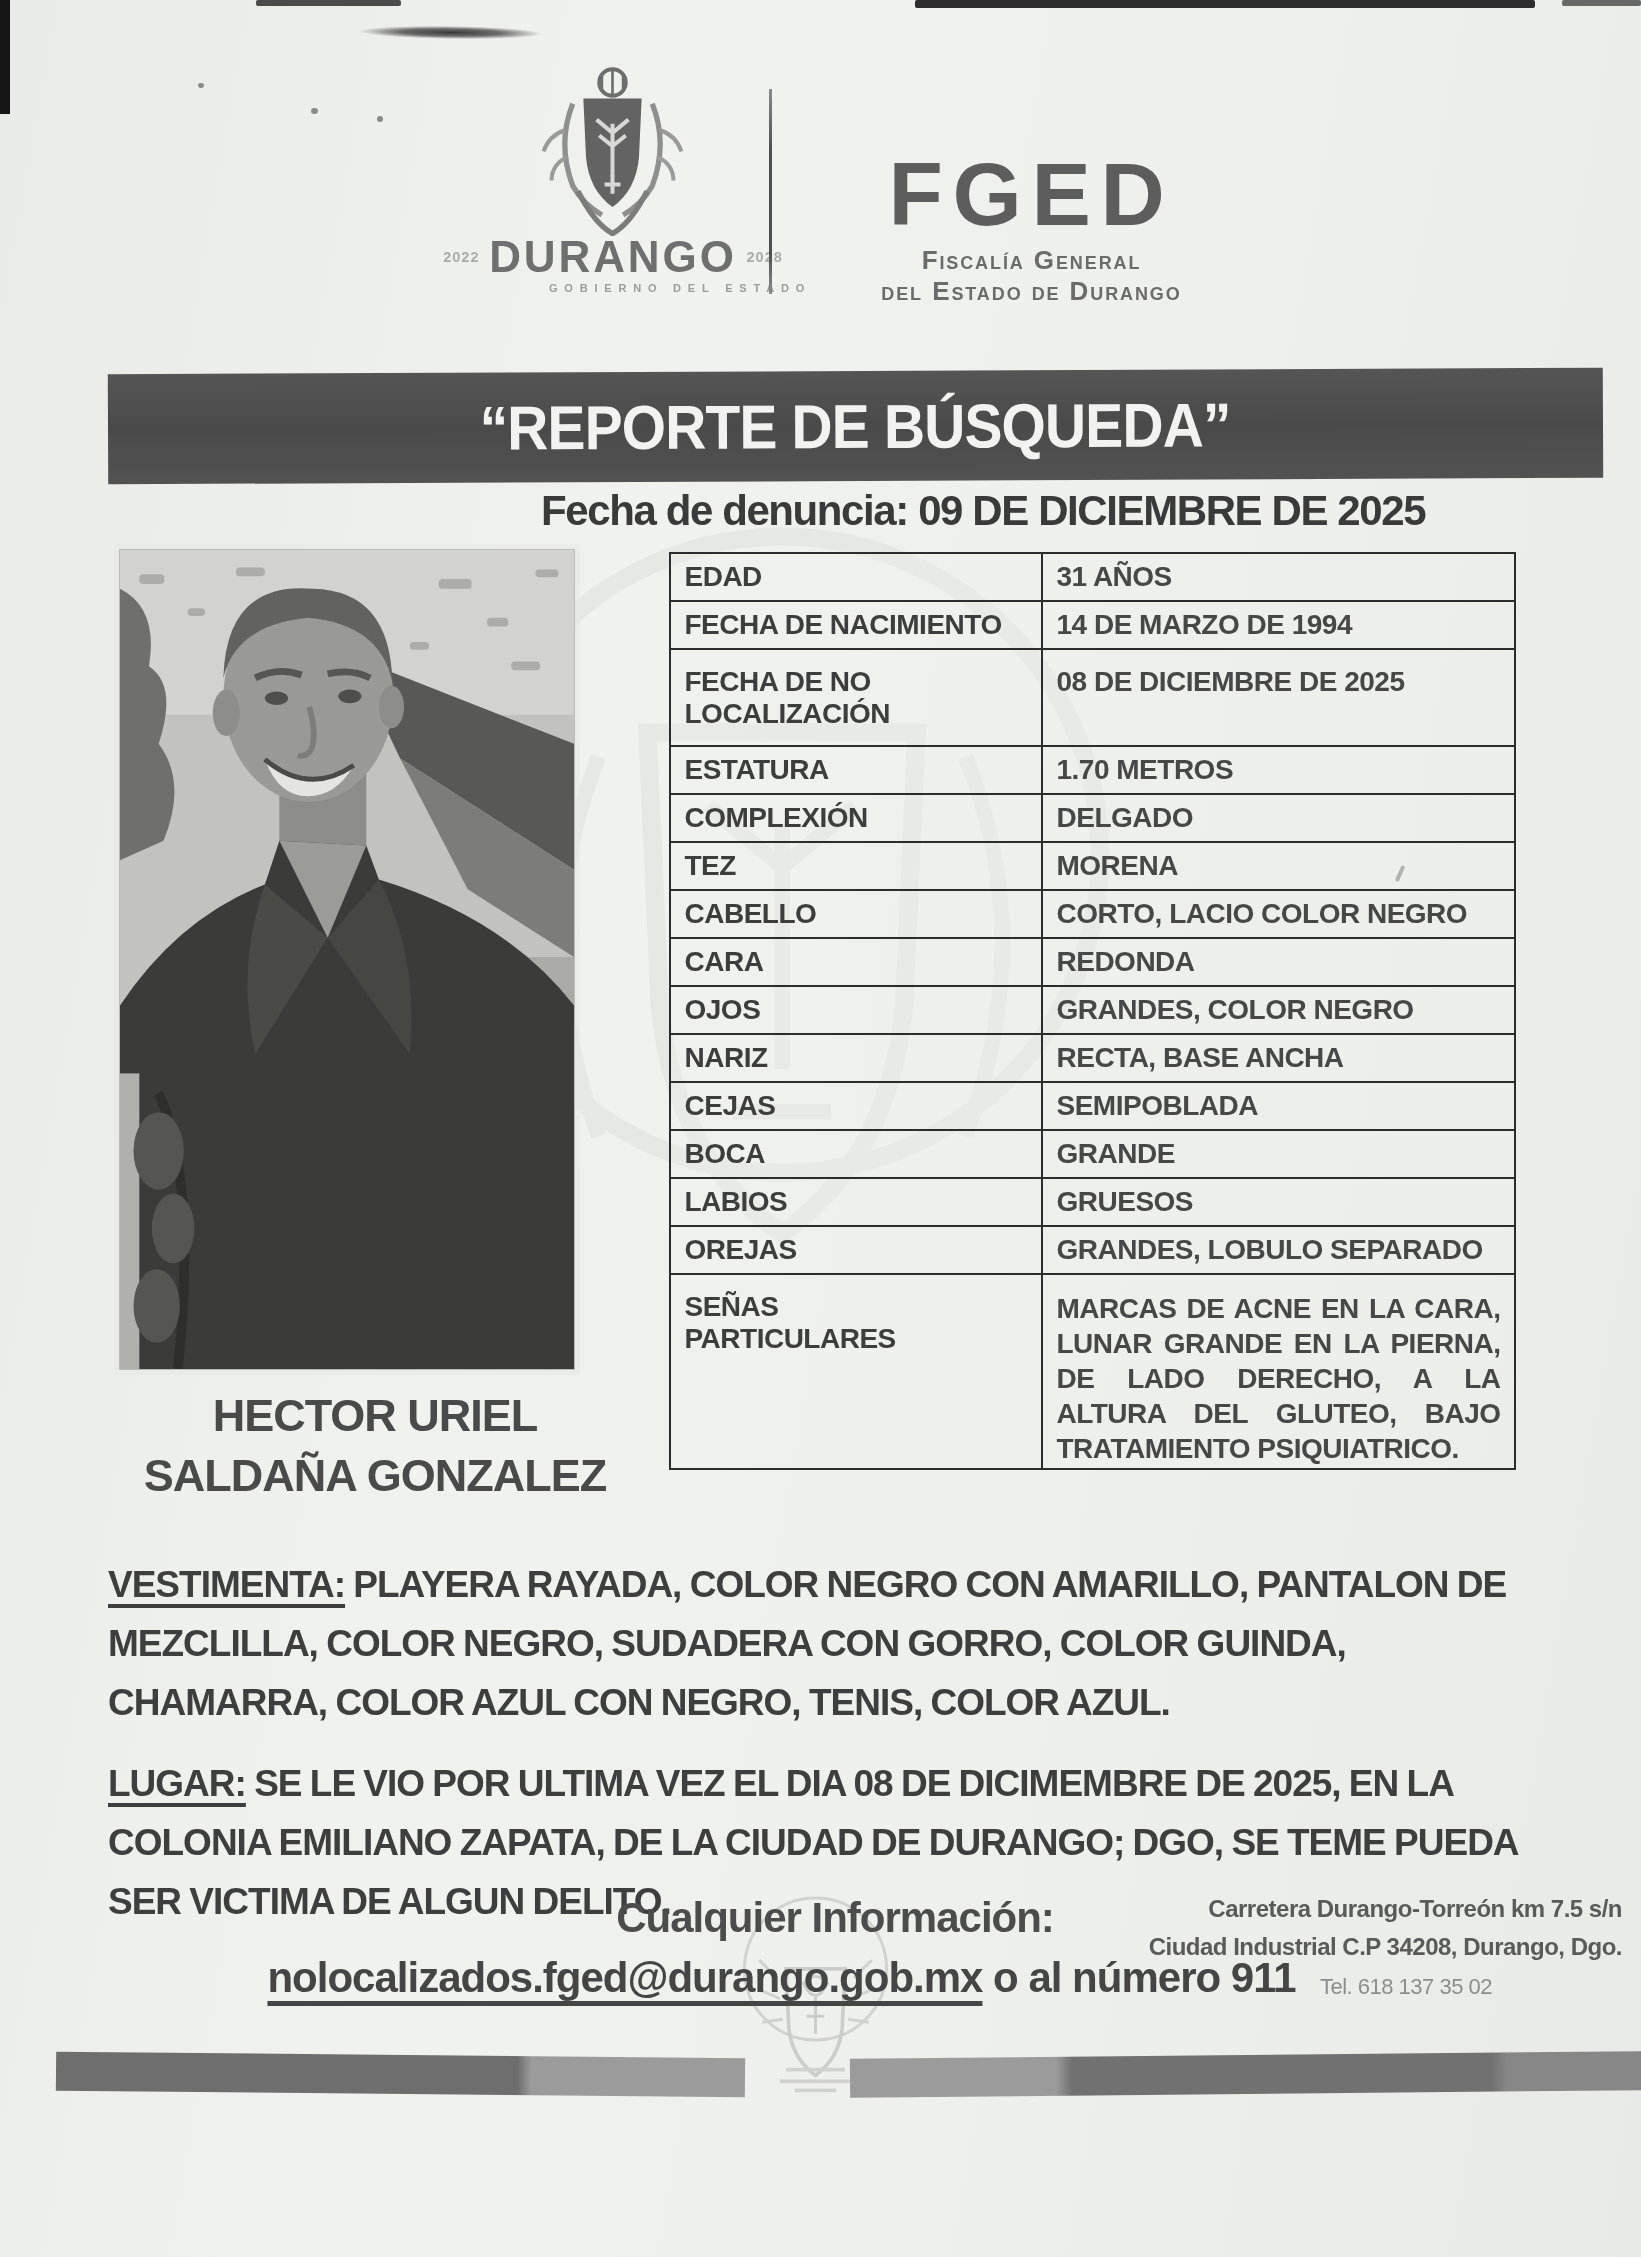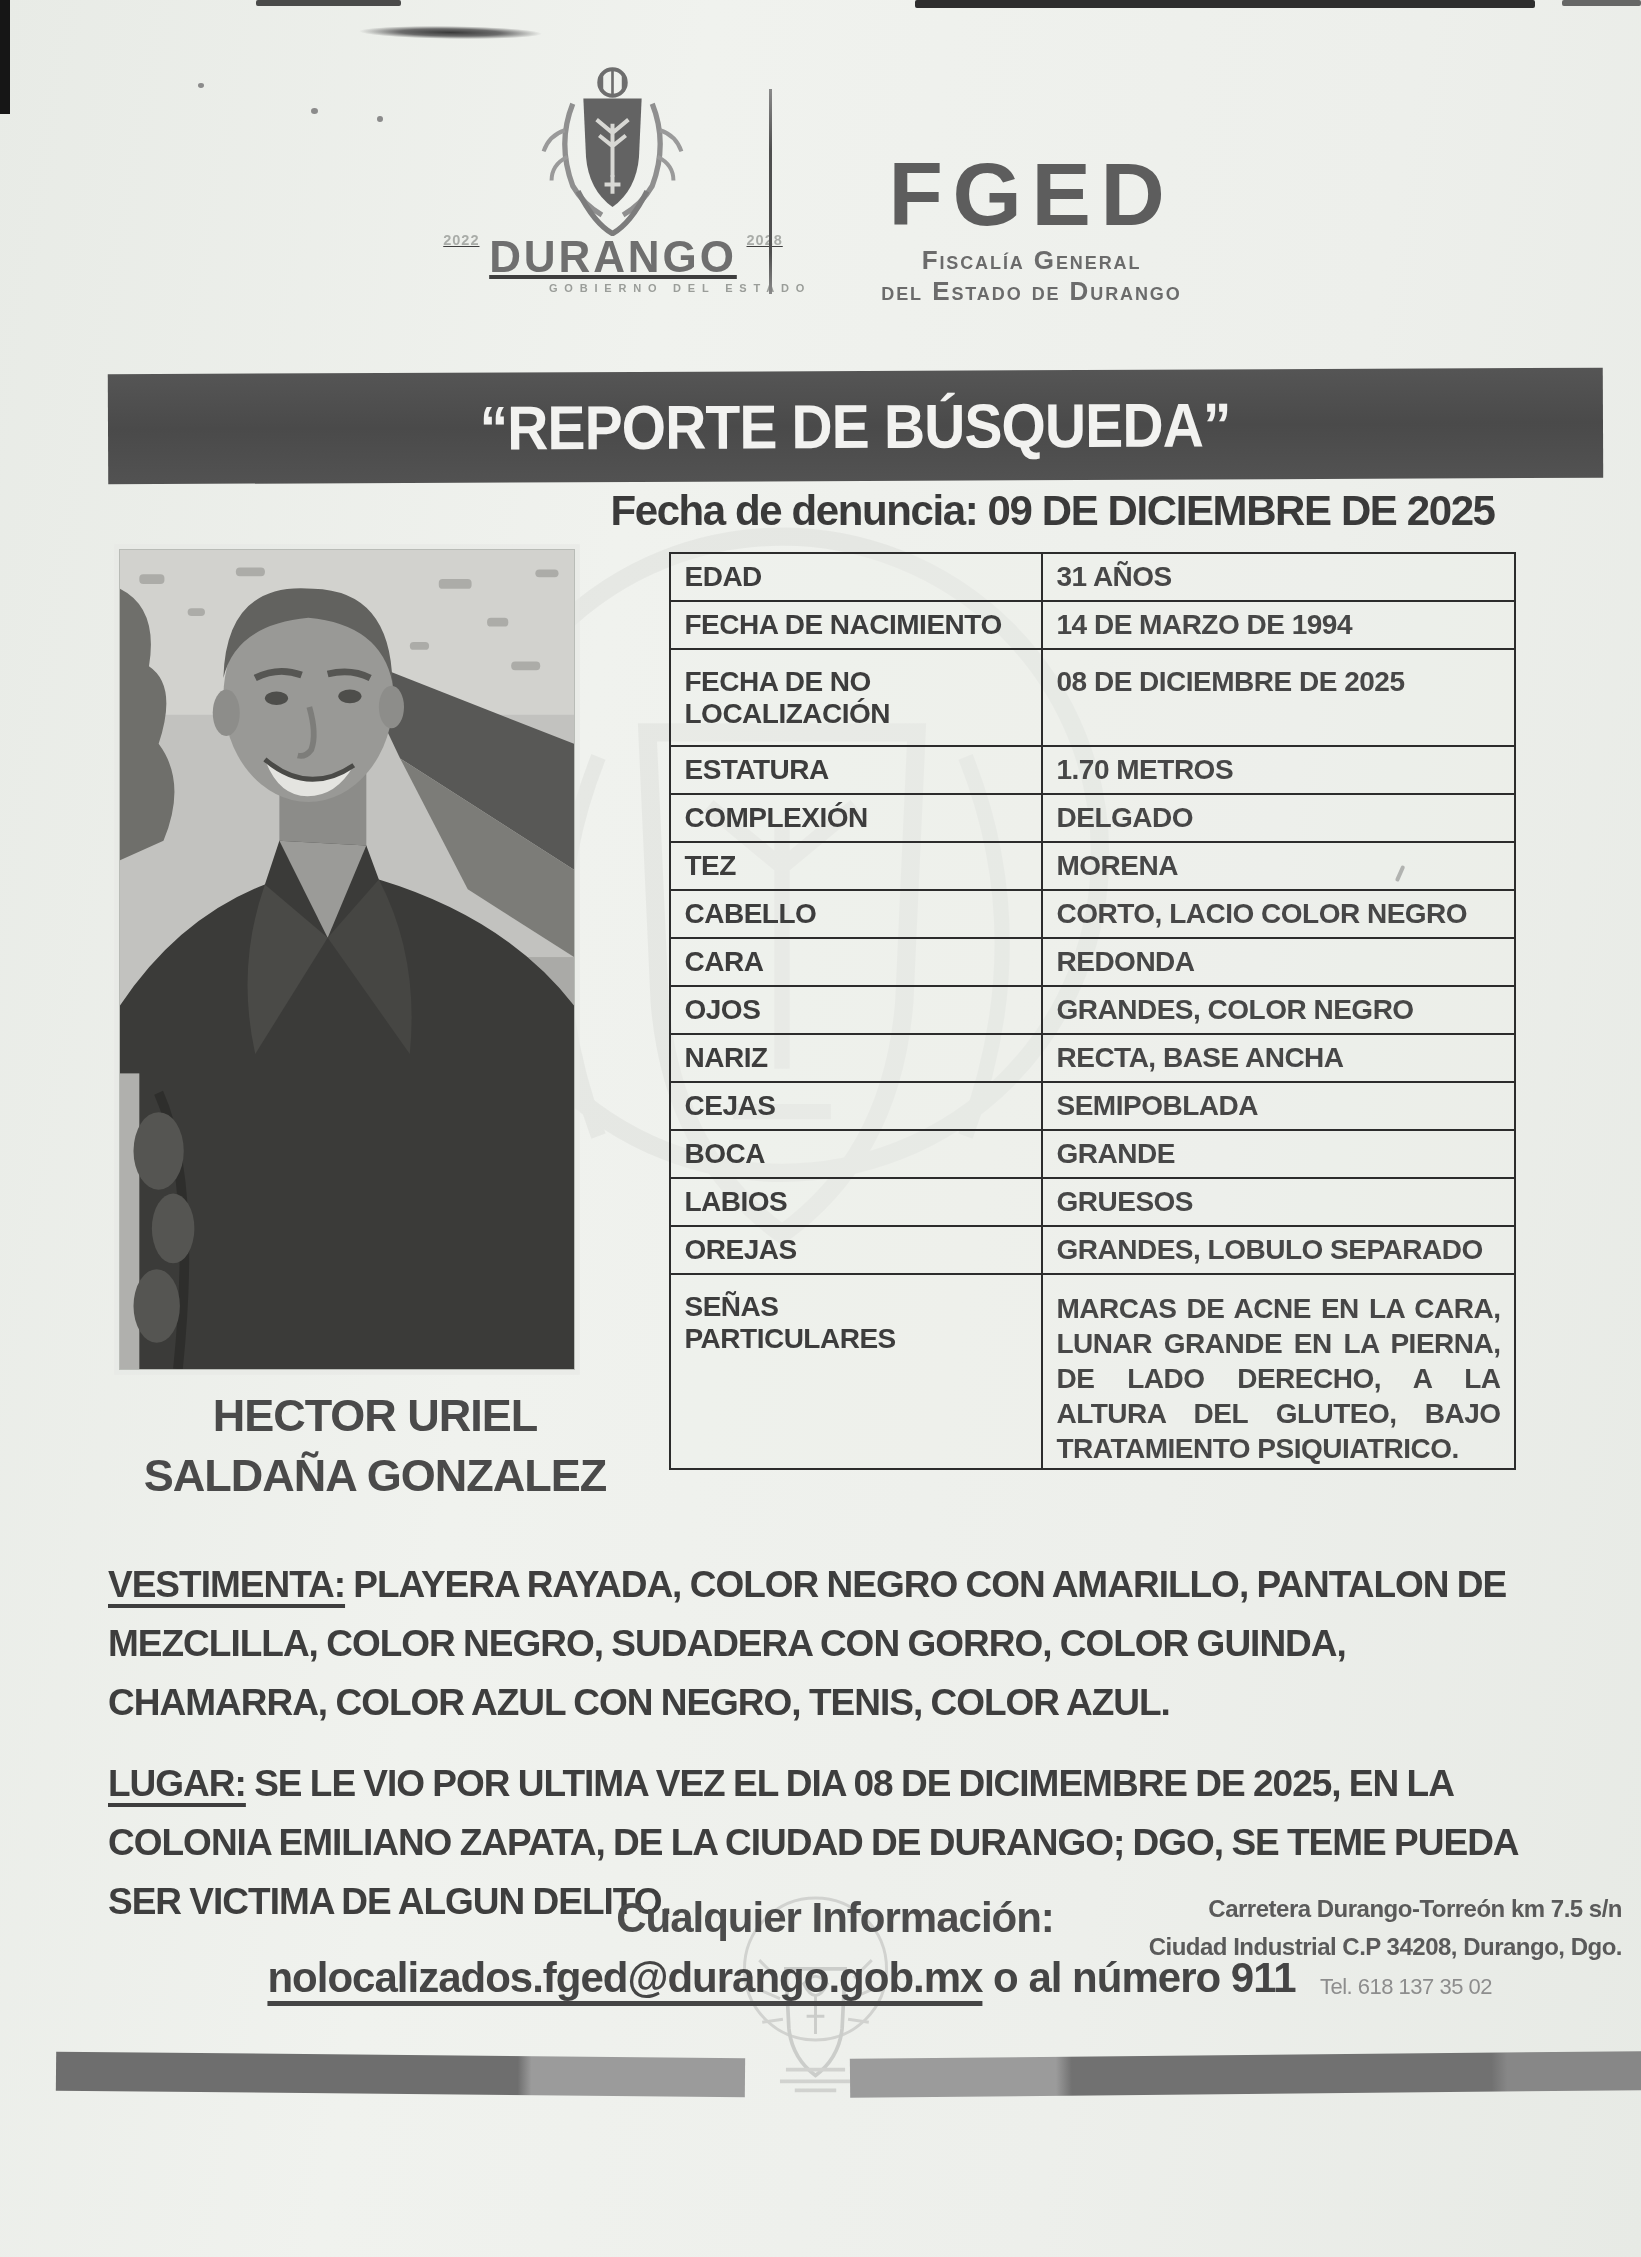--- a/index.html
+++ b/index.html
@@ -19,38 +19,38 @@
   .tl-b{left:915px;top:0;width:620px;height:7.7px;}
   .tl-c{left:1562px;top:0;width:79px;height:5.8px;opacity:.7;}
   .smudge{position:absolute;left:359px;top:26px;width:183px;height:12.6px;border-radius:50%;
     background:radial-gradient(closest-side,#3a3a3a 0%,#6b6b6b 55%,rgba(120,120,120,0) 100%);
     transform:rotate(.8deg);}
   .speck{position:absolute;border-radius:50%;background:#8b8b8b;}
   .pencil-mark{position:absolute;left:1398px;top:865px;width:3.9px;height:17.4px;background:#7a7a7a;
     transform:rotate(24deg);border-radius:1.9px;opacity:.8;}
   
   .crest{position:absolute;left:533px;top:64px;width:159px;height:162px;}
-  .durango-word{position:absolute;left:415px;top:232px;width:396px;display:flex;align-items:flex-start;justify-content:center;gap:9.7px;text-decoration:underline;}
+  .durango-word{position:absolute;left:415px;top:232px;width:396px;display:flex;align-items:center;justify-content:center;gap:9.7px;}
   .durango-year{font-size:14.5px;font-weight:bold;color:#a9aca8;letter-spacing:1px;}
   .durango-name{font-size:44px;font-weight:bold;color:#6f6f6f;letter-spacing:2.9px;}
   .durango-sub{position:absolute;left:415px;top:282px;width:396px;text-align:right;
     font-size:11px;font-weight:bold;color:#9a9d99;letter-spacing:6.8px;}
   .hdr-divider{position:absolute;left:769px;top:89px;width:2.9px;height:205px;
     background:linear-gradient(#8a8a8a,#4f4f4f 30%,#4f4f4f 80%,#8a8a8a);}
   .fged-block{position:absolute;left:819px;top:114px;width:425px;text-align:center;margin-top:36px;}
   .fged-acro{font-size:89px;line-height:89px;font-weight:bold;color:#5d5d5d;letter-spacing:9.7px;}
   .fged-sub1{margin-top:5.8px;font-size:26px;font-weight:bold;color:#6b6b6b;font-variant:small-caps;letter-spacing:1.9px;}
   .fged-sub2{font-size:26px;font-weight:bold;color:#6b6b6b;font-variant:small-caps;letter-spacing:1.9px;}
   
   .banner{position:absolute;left:108px;top:371px;width:1495px;height:110px;
     background:linear-gradient(180deg,#555 0%,#4a4a4a 50%,#525252 100%);
     display:flex;align-items:center;justify-content:center;transform:rotate(-.25deg);}
   .banner-title{color:#f2f2f0;font-size:62px;font-weight:bold;letter-spacing:-1px;
     transform:scaleX(.92);}
-  .fecha-line{position:absolute;left:541px;top:487px;width:1023px;text-align:center;
+  .fecha-line{position:absolute;left:541px;top:487px;width:1023px;text-align:left;
     font-size:42px;font-weight:bold;color:#3a3a3a;letter-spacing:-1.4px;}
   
   .photo{position:absolute;left:120px;top:550px;width:454px;height:819px;
     outline:1px solid #b9bcb7;box-shadow:0 0 0 5.8px rgba(230,232,228,.6);}
   .photo svg{display:block;width:100%;height:100%;}
   
   .attrs{position:absolute;left:669px;top:552px;width:847px;border-collapse:collapse;
     background:rgba(238,240,236,.35);}
   .attrs td{border:2.9px solid #2c2c2c;font-size:28px;font-weight:bold;color:#474747;
     letter-spacing:-0.5px;padding:1.9px 13.5px;vertical-align:middle;white-space:pre-line;}

